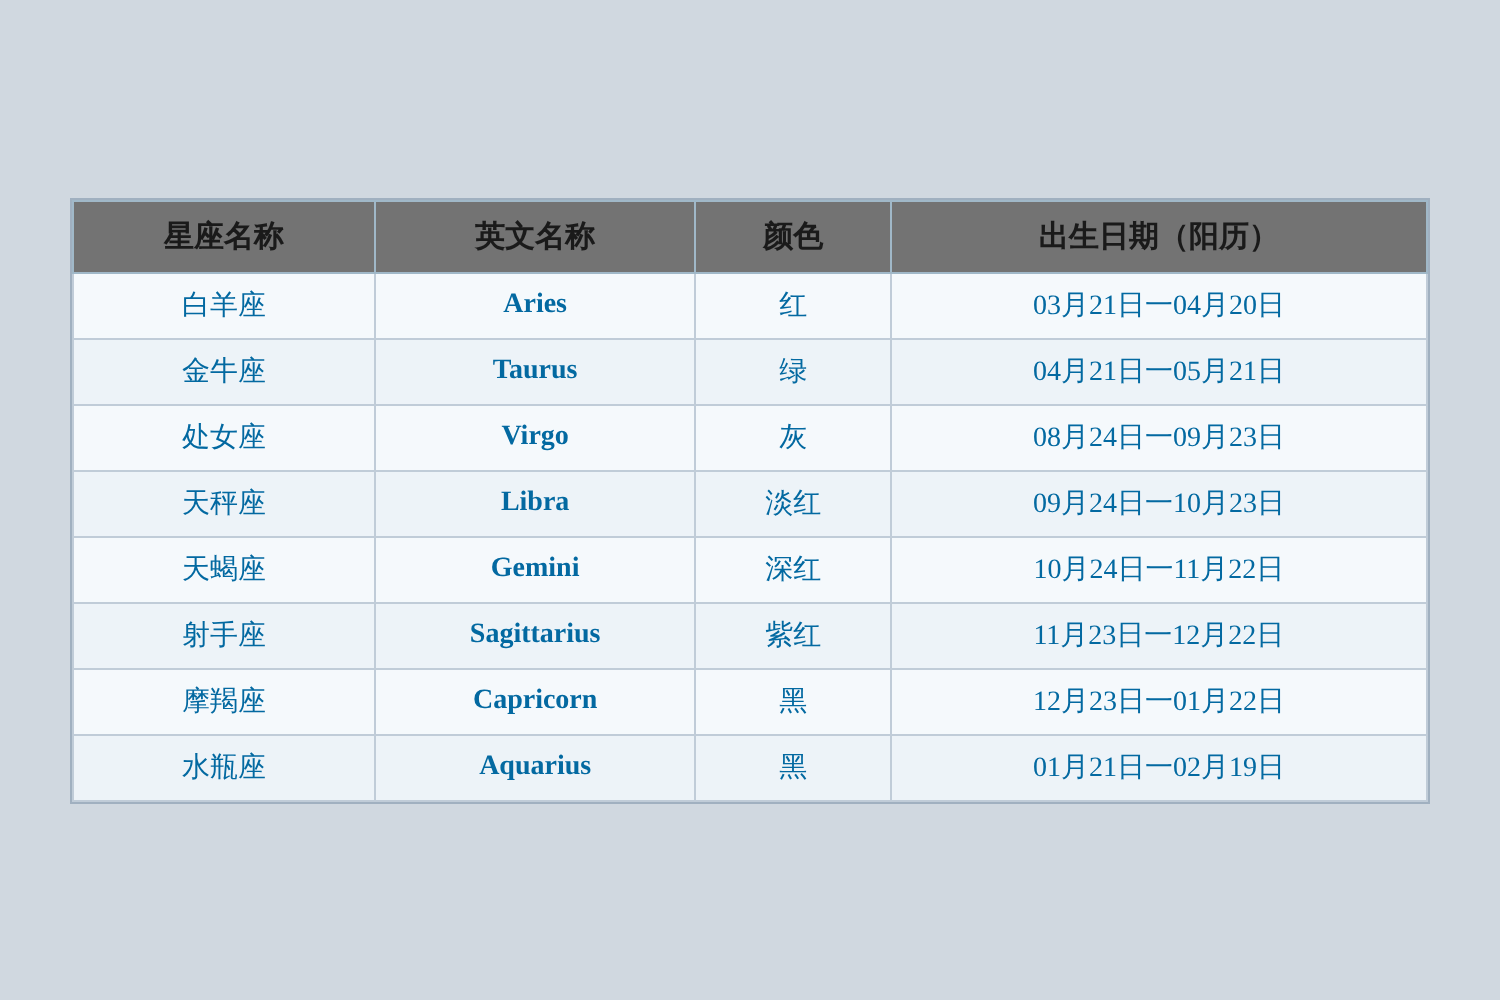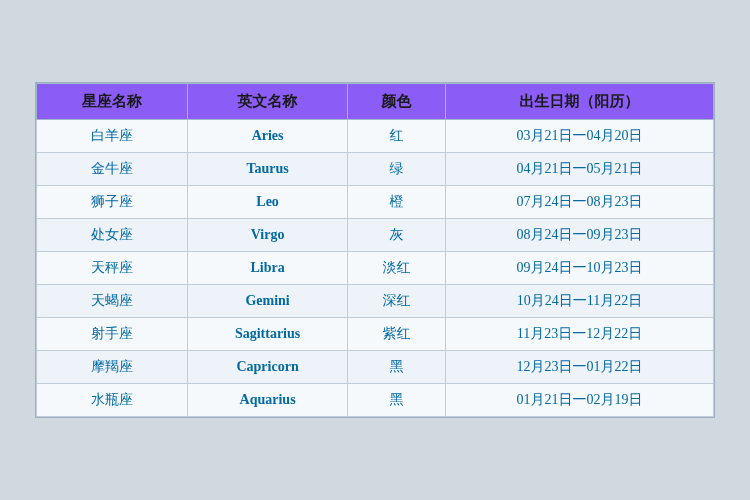--- a/index.html
+++ b/index.html
@@ -23,21 +23,21 @@
       border: 1px solid #a0b0c0;
       width: 680px;
     }
 
     table {
       width: 100%;
       border-collapse: collapse;
     }
 
     thead tr {
-      background-color: #8b5cf6;
+      background-color: #737373;
     }
 
     thead th {
       border: 1px solid #a0b8c8;
       padding: 8px 12px;
       text-align: center;
       font-size: 15px;
       font-weight: bold;
       color: #1a1a1a;
     }
@@ -87,26 +87,20 @@
           <td>红</td>
           <td>03月21日一04月20日</td>
         </tr>
         <tr>
           <td>金牛座</td>
           <td>Taurus</td>
           <td>绿</td>
           <td>04月21日一05月21日</td>
         </tr>
         <tr>
-          <td>狮子座</td>
-          <td>Leo</td>
-          <td>橙</td>
-          <td>07月24日一08月23日</td>
-        </tr>
-        <tr>
           <td>处女座</td>
           <td>Virgo</td>
           <td>灰</td>
           <td>08月24日一09月23日</td>
         </tr>
         <tr>
           <td>天秤座</td>
           <td>Libra</td>
           <td>淡红</td>
           <td>09月24日一10月23日</td>

